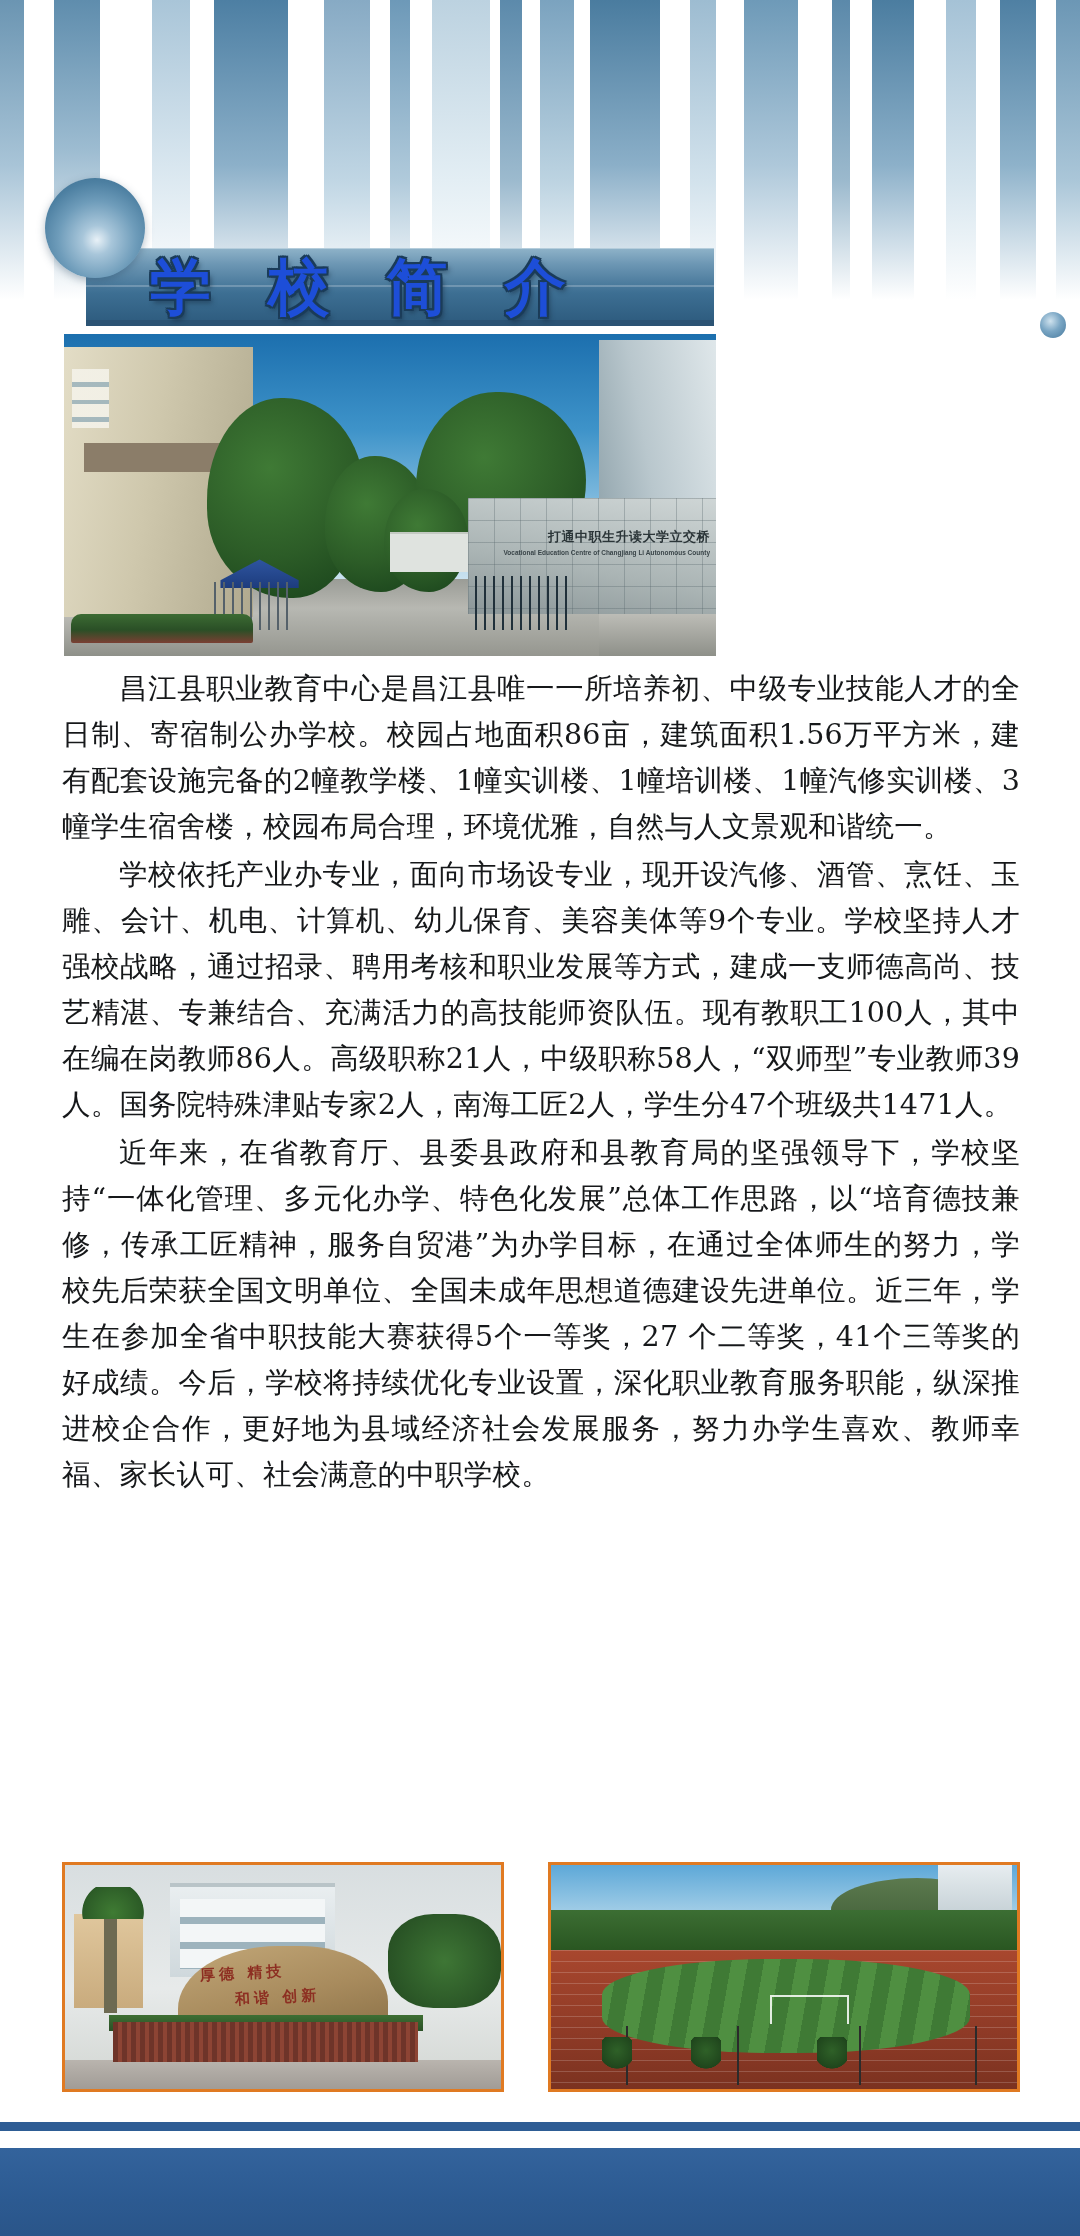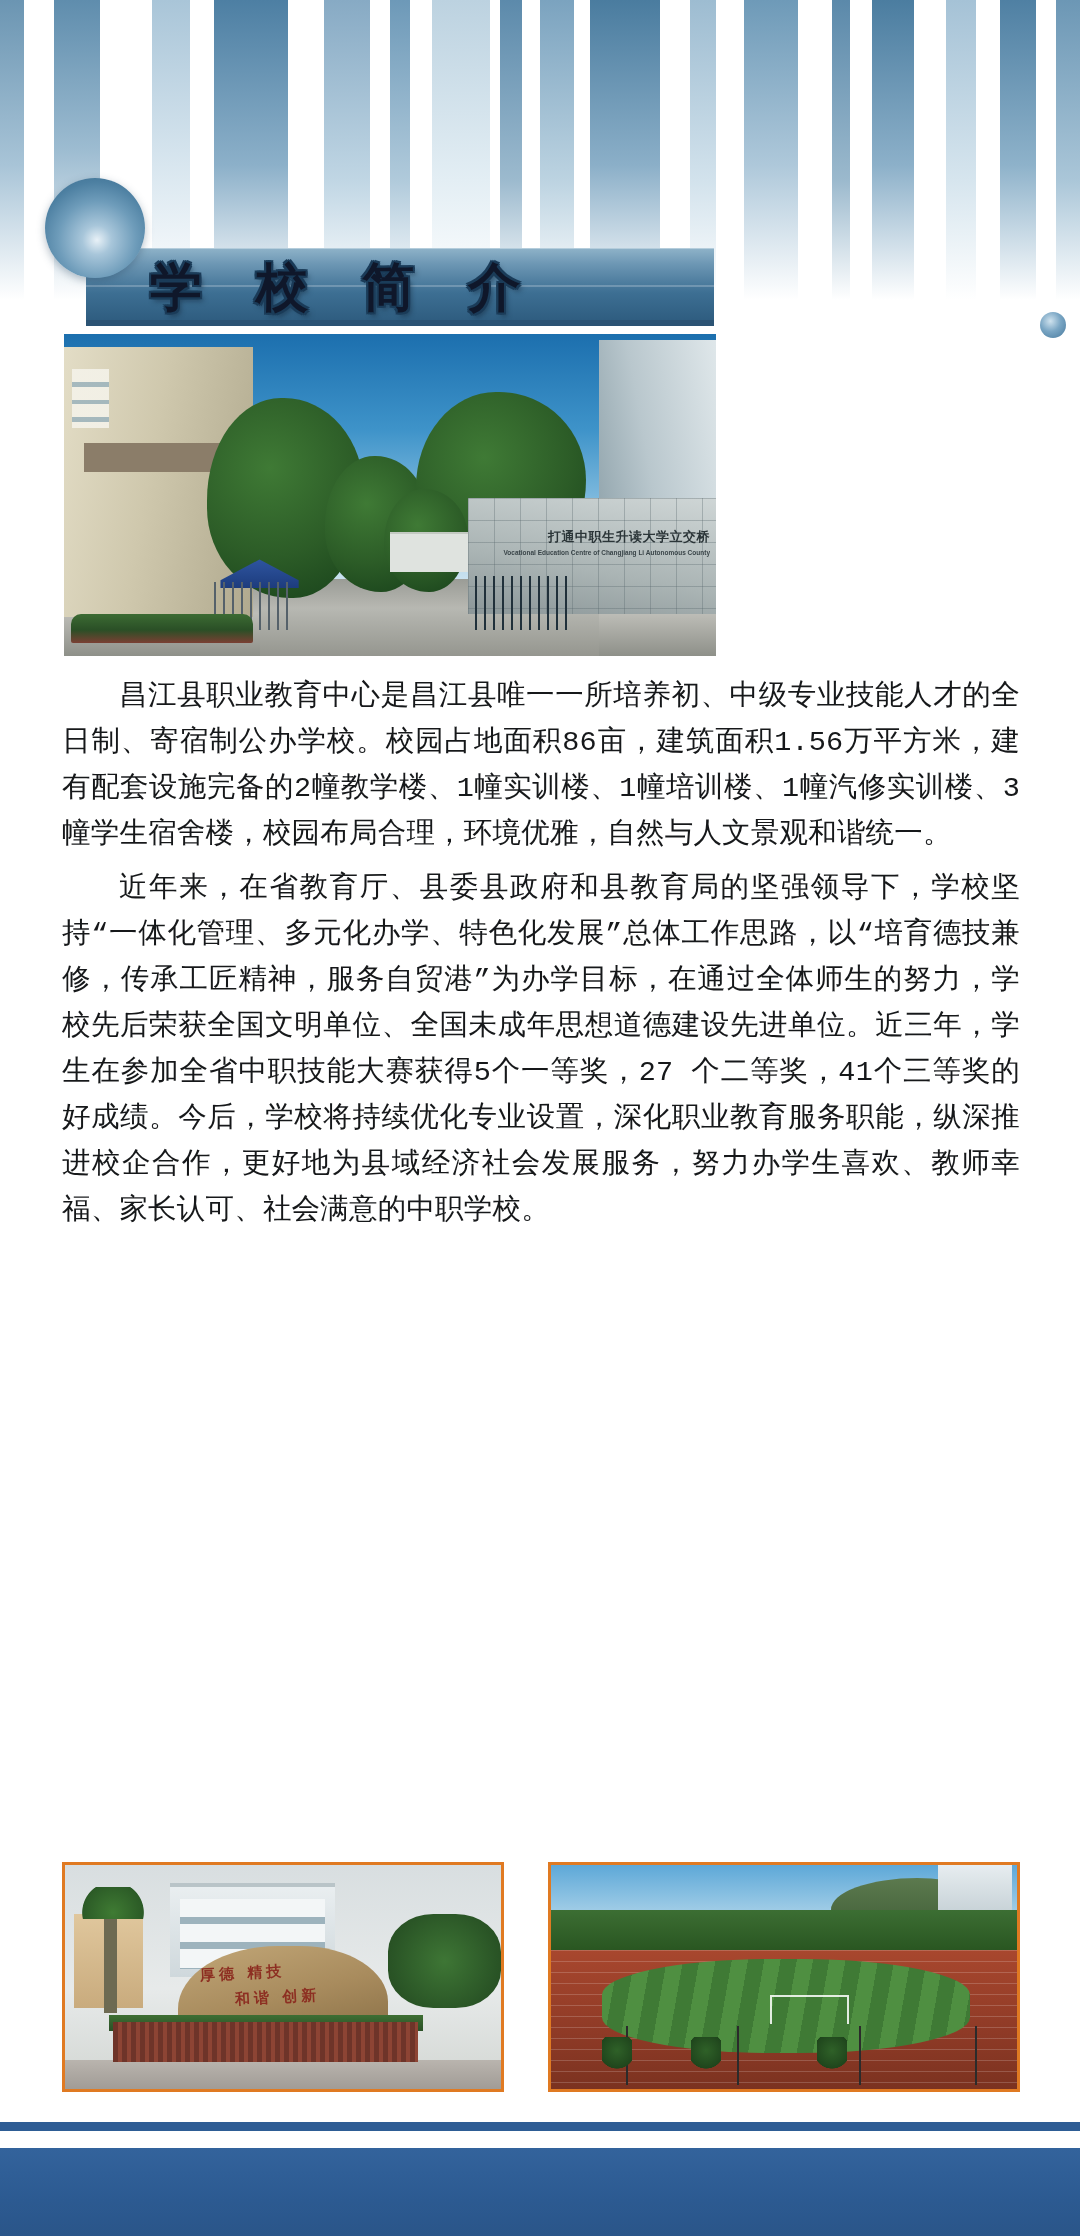--- a/index.html
+++ b/index.html
@@ -42,22 +42,22 @@
     z-index:3;
     box-shadow:inset 0 1px 0 rgba(255,255,255,.35);
   }
   .title-bar::after{
     content:"";position:absolute;left:0;right:0;top:52%;height:2px;
     background:rgba(255,255,255,.22);
   }
   .title-text{
     position:absolute;left:150px;top:251px;
     font-family:"DejaVu Sans","Liberation Sans",sans-serif;
-    font-size:52px;font-weight:bold;letter-spacing:18px;
-    color:#0f172a;
+    font-size:61px;font-weight:bold;letter-spacing:18px;
+    color:#1d4ed8;
     text-shadow:
       -2px 0 0 #1b3c59, 2px 0 0 #1b3c59, 0 -2px 0 #1b3c59, 0 2px 0 #1b3c59,
       -2px -2px 0 #1b3c59, 2px -2px 0 #1b3c59, -2px 2px 0 #1b3c59, 2px 2px 0 #1b3c59,
       3px 4px 5px rgba(20,40,60,.55);
     z-index:5;white-space:nowrap;line-height:72px;
   }
 
   
   .title-underband{
     position:absolute;left:86px;top:320px;width:628px;height:6px;
@@ -154,24 +154,23 @@
   .article{
     position:absolute;left:62px;top:666px;width:958px;
     font-family:"DejaVu Serif","Liberation Serif",serif;
     font-size:28.5px;
     line-height:46px;
     color:#16181a;
     text-align:justify;
     text-justify:inter-ideograph;
   }
   .article p{
-    margin:8px 0 2px 0;
+    margin:0 0 2px 0;
     text-indent:2em;
     letter-spacing:.2px;
-    font-family:Liberation Mono, monospace;
   }
 
   
   .photo-row{
     position:absolute;left:62px;top:1862px;width:958px;height:230px;
   }
   .photo{
     position:absolute;top:0;height:230px;
     border:3px solid #e07a22;box-sizing:border-box;overflow:hidden;
     background:#ddd;
@@ -291,20 +290,21 @@
     <div class="wall-grid"></div>
     <div class="wall-cn">打通中职生升读大学立交桥</div>
     <div class="wall-en">Vocational Education Centre of Changjiang Li Autonomous County</div>
   </div>
   <div class="gate"></div>
   <div class="hedge"></div>
 </div>
 
 <div class="article">
   <p>昌江县职业教育中心是昌江县唯一一所培养初、中级专业技能人才的全日制、寄宿制公办学校。校园占地面积86亩，建筑面积1.56万平方米，建有配套设施完备的2幢教学楼、1幢实训楼、1幢培训楼、1幢汽修实训楼、3幢学生宿舍楼，校园布局合理，环境优雅，自然与人文景观和谐统一。</p>
+  <p>学校依托产业办专业，面向市场设专业，现开设汽修、酒管、烹饪、玉雕、会计、机电、计算机、幼儿保育、美容美体等9个专业。学校坚持人才强校战略，通过招录、聘用考核和职业发展等方式，建成一支师德高尚、技艺精湛、专兼结合、充满活力的高技能师资队伍。现有教职工100人，其中在编在岗教师86人。高级职称21人，中级职称58人，“双师型”专业教师39人。国务院特殊津贴专家2人，南海工匠2人，学生分47个班级共1471人。</p>
   <p>近年来，在省教育厅、县委县政府和县教育局的坚强领导下，学校坚持“一体化管理、多元化办学、特色化发展”总体工作思路，以“培育德技兼修，传承工匠精神，服务自贸港”为办学目标，在通过全体师生的努力，学校先后荣获全国文明单位、全国未成年思想道德建设先进单位。近三年，学生在参加全省中职技能大赛获得5个一等奖，27 个二等奖，41个三等奖的好成绩。今后，学校将持续优化专业设置，深化职业教育服务职能，纵深推进校企合作，更好地为县域经济社会发展服务，努力办学生喜欢、教师幸福、家长认可、社会满意的中职学校。</p>
 </div>
 
 <div class="photo-row">
 
   <div class="photo photo-stone">
     <div class="ps-sky"></div>
     <div class="ps-bldg">
       <div class="ps-bldg-win"></div>
     </div>

